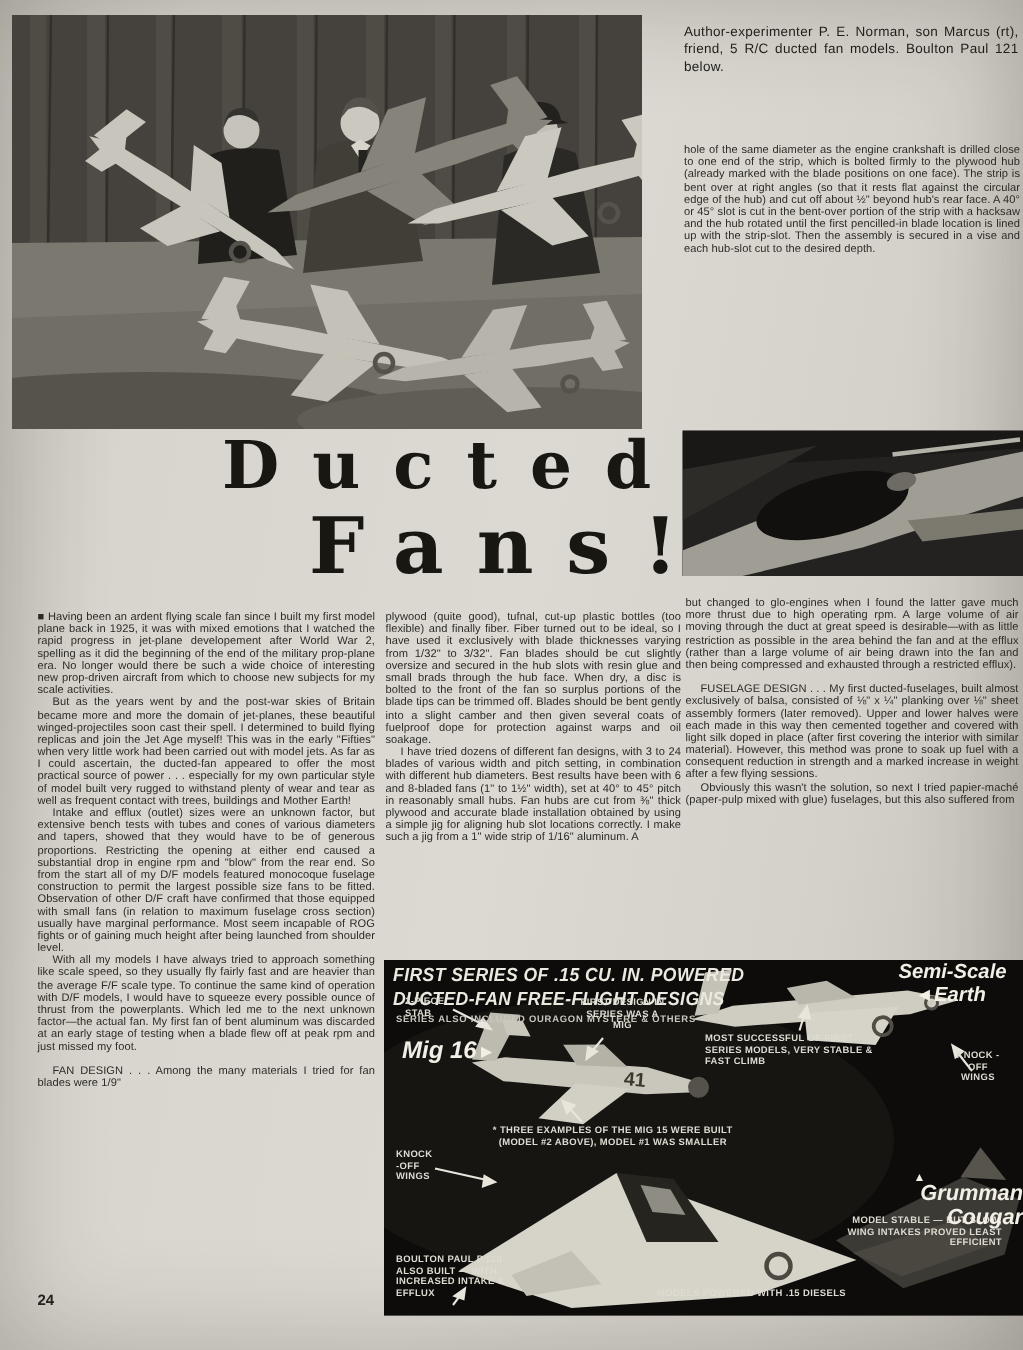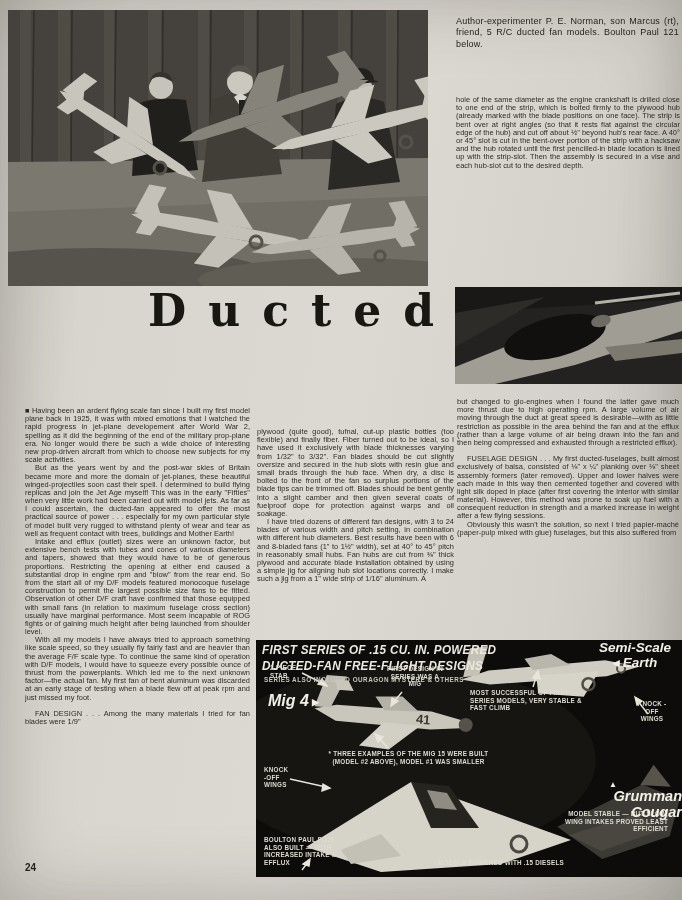--- a/index.html
+++ b/index.html
@@ -12,21 +12,21 @@
   .photo-top{left:8px;top:10px;width:420px;height:276px;}
   .photo-right{left:455px;top:287px;width:227px;height:97px;}
   .caption{position:absolute;left:456px;top:16px;width:223px;font-size:9px;font-weight:normal;
     line-height:11.4px;text-align:justify;letter-spacing:.2px;color:#1f1e19;}
   .smallbody p{margin:0;font-size:7.4px;line-height:8.18px;text-align:justify;
     letter-spacing:.05px;color:#2b2a24;}
   .smallbody p.ind{text-indent:10px;}
   .smallbody p.gap{margin-top:8px;}
   .col-rt{position:absolute;left:456px;top:96px;width:224px;}
   .col1{position:absolute;left:25px;top:407px;width:225px;}
-  .col2{position:absolute;left:257px;top:428px;width:197px;}
+  .col2{position:absolute;left:257px;top:407px;width:197px;}
   .col3{position:absolute;left:457px;top:398px;width:222px;}
   .title{position:absolute;font-family:"DejaVu Serif",serif;font-weight:700;color:#181712;
     line-height:1;white-space:nowrap;}
   .title-l1{top:289px;left:148px;font-size:44px;letter-spacing:22px;}
   .title-l2{top:339px;left:206px;font-size:52px;letter-spacing:22px;}
   .showcase{position:absolute;left:256px;top:640px;width:426px;height:237px;background:#0d0c0a;text-decoration:underline;}
   .showcase .bg{position:absolute;left:0;top:0;width:100%;height:100%;}
   .sc-header{position:absolute;left:6px;top:2px;font-style:italic;font-weight:bold;
     font-size:12.6px;line-height:16px;letter-spacing:.3px;color:#ece9e0;white-space:nowrap;
     transform:scaleX(.93);transform-origin:left top;}
@@ -137,20 +137,21 @@
       <polygon points="0,26 90,10 0,60" fill="#2e2c29"></polygon>
       <polygon points="0,97 0,80 55,58 150,30 227,14 227,44 120,78 40,97" fill="#a09d95"></polygon>
       <ellipse cx="100" cy="50" rx="52" ry="20" transform="rotate(-14 100 50)" fill="#11100e"></ellipse>
       <ellipse cx="146" cy="34" rx="10" ry="6" transform="rotate(-14 146 34)" fill="#6e6b64"></ellipse>
       <polygon points="150,60 227,52 227,66 160,74" fill="#7c796f"></polygon>
       <line x1="140" y1="16" x2="225" y2="6" stroke="#b4b1a8" stroke-width="3"></line>
     </svg>
   </div>
 
   <div class="title title-l1">Ducted</div>
+  <div class="title title-l2">Fans!</div>
 
   <div class="smallbody col1">
     <p>■ Having been an ardent flying scale fan since I built my first model plane back in 1925, it was with mixed emotions that I watched the rapid progress in jet-plane developement after World War 2, spelling as it did the beginning of the end of the military prop-plane era. No longer would there be such a wide choice of interesting new prop-driven aircraft from which to choose new subjects for my scale activities.</p>
     <p class="ind">But as the years went by and the post-war skies of Britain became more and more the domain of jet-planes, these beautiful winged-projectiles soon cast their spell. I determined to build flying replicas and join the Jet Age myself! This was in the early "Fifties" when very little work had been carried out with model jets. As far as I could ascertain, the ducted-fan appeared to offer the most practical source of power . . . especially for my own particular style of model built very rugged to withstand plenty of wear and tear as well as frequent contact with trees, buildings and Mother Earth!</p>
     <p class="ind">Intake and efflux (outlet) sizes were an unknown factor, but extensive bench tests with tubes and cones of various diameters and tapers, showed that they would have to be of generous proportions. Restricting the opening at either end caused a substantial drop in engine rpm and "blow" from the rear end. So from the start all of my D/F models featured monocoque fuselage construction to permit the largest possible size fans to be fitted. Observation of other D/F craft have confirmed that those equipped with small fans (in relation to maximum fuselage cross section) usually have marginal performance. Most seem incapable of ROG fights or of gaining much height after being launched from shoulder level.</p>
     <p class="ind">With all my models I have always tried to approach something like scale speed, so they usually fly fairly fast and are heavier than the average F/F scale type. To continue the same kind of operation with D/F models, I would have to squeeze every possible ounce of thrust from the powerplants. Which led me to the next unknown factor—the actual fan. My first fan of bent aluminum was discarded at an early stage of testing when a blade flew off at peak rpm and just missed my foot.</p>
     <p class="ind gap">FAN DESIGN . . . Among the many materials I tried for fan blades were 1/9"</p>
   </div>
   <div class="smallbody col2">
     <p>plywood (quite good), tufnal, cut-up plastic bottles (too flexible) and finally fiber. Fiber turned out to be ideal, so I have used it exclusively with blade thicknesses varying from 1/32" to 3/32". Fan blades should be cut slightly oversize and secured in the hub slots with resin glue and small brads through the hub face. When dry, a disc is bolted to the front of the fan so surplus portions of the blade tips can be trimmed off. Blades should be bent gently into a slight camber and then given several coats of fuelproof dope for protection against warps and oil soakage.</p>
@@ -227,21 +228,21 @@
     <div class="sc-label" style="left:128px;top:25px;width:62px;text-align:center;">FIRST DESIGN IN SERIES WAS A MIG</div>
     <div class="sc-label" style="left:378px;top:60px;width:36px;text-align:center;">KNOCK -OFF WINGS</div>
     <div class="sc-label" style="left:214px;top:49px;width:122px;">MOST SUCCESSFUL OF FIRST SERIES MODELS, VERY STABLE &amp; FAST CLIMB</div>
     <div class="sc-label" style="left:8px;top:126px;width:27px;">KNOCK -OFF WINGS</div>
     <div class="sc-label" style="left:70px;top:110px;width:165px;text-align:center;">* THREE EXAMPLES OF THE MIG 15 WERE BUILT (MODEL #2 ABOVE), MODEL #1 WAS SMALLER</div>
     <div class="sc-label" style="left:8px;top:196px;width:84px;">BOULTON PAUL P.120 ALSO BUILT — WITH INCREASED INTAKE &amp; EFFLUX</div>
     <div class="sc-label" style="left:300px;top:170px;width:112px;text-align:right;">MODEL STABLE — BUT SLOW, WING INTAKES PROVED LEAST EFFICIENT</div>
     <div class="sc-label" style="left:182px;top:219px;white-space:nowrap;">MODELS POWERED WITH .15 DIESELS</div>
 
     <div class="sc-title" style="left:12px;top:52px;font-size:16px;">
-      <span>Mig 4</span><span class="ptr">▶</span>
+      <span>Mig 16</span><span class="ptr">▶</span>
     </div>
     <div class="sc-title" style="left:340px;top:1px;font-size:13.5px;width:78px;text-align:center;">
       <div>Semi-Scale</div>
       <div><span class="ptr-l">◀</span><span>Earth</span></div>
     </div>
     <div class="cougar-up">▲</div>
     <div class="sc-title" style="left:315px;top:149px;font-size:14.5px;text-align:right;">Grumman Cougar</div>
 
     <div class="mig-num">41</div>
   </div>

